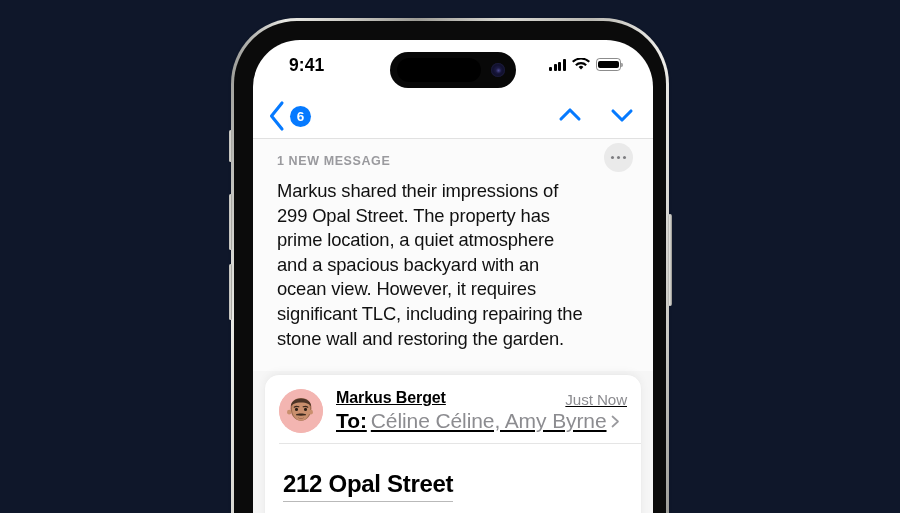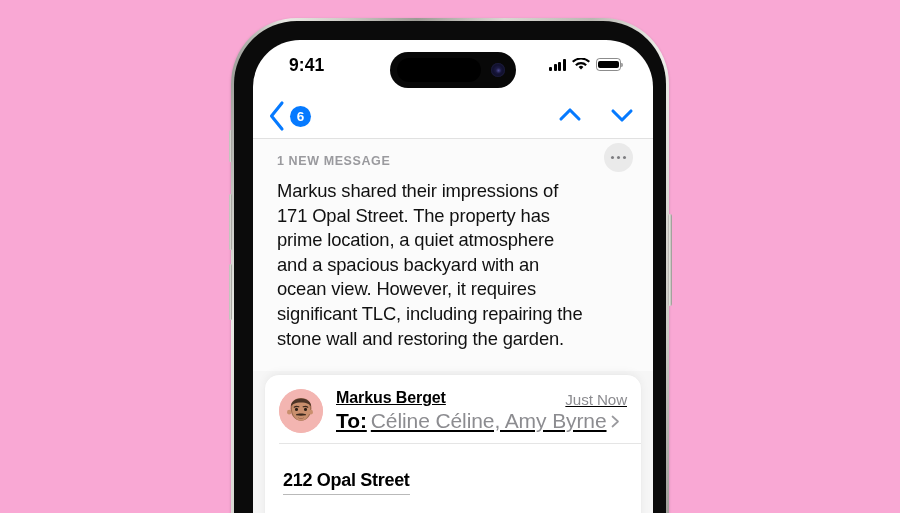--- a/index.html
+++ b/index.html
@@ -10,21 +10,21 @@
     overflow: hidden;
     background: #f4f4f4;
     font-family: "Liberation Sans", sans-serif;
     -webkit-font-smoothing: antialiased;
   }
 
   #stage {
     position: relative;
     width: 900px;
     height: 513px;
-    background: #f9a8d4;
+    background: #0f172a;
   }
 
   
   #phone {
     position: absolute;
     left: 231px;
     top: 18px;
     width: 438px;
     height: 620px;          
     border-radius: 66px;
@@ -282,21 +282,21 @@
   }
 
   #card-divider {
     height: 0.7px;
     background: rgba(0,0,0,.10);
     margin-left: 14px;
   }
 
   #email-body { padding: 26px 18px 0 18px; }
   #email-subject {
-    font-size: 18px;
+    font-size: 24px;
     font-weight: bold;
     color: #000;
     letter-spacing: -.3px;
     display: inline-block;
     border-bottom: 1.6px solid #b9b9b9;
     padding-bottom: 3px;
   }
 </style>
 </head>
 <body>
@@ -360,21 +360,21 @@
 
           <div id="summary">
             <div id="summary-head">
               <div id="summary-label">1 NEW MESSAGE</div>
             </div>
             <div id="more-button">
               <span></span>
                 <span></span>
                 <span></span>
             </div>
-            <div id="summary-text">Markus shared their impressions of 171 Opal Street. The property has prime location, a quiet atmosphere and a spacious backyard with an ocean view. However, it requires significant TLC, including repairing the stone wall and restoring the garden.</div>
+            <div id="summary-text">Markus shared their impressions of 299 Opal Street. The property has prime location, a quiet atmosphere and a spacious backyard with an ocean view. However, it requires significant TLC, including repairing the stone wall and restoring the garden.</div>
           </div>
 
           <div id="message-card">
 
             <div id="sender-row">
               <div id="avatar">
                 <svg viewBox="0 0 44 44" width="44" height="44">
                   <circle cx="22" cy="22" r="22" fill="#f3b5b1"></circle>
                   <path d="M22 9c-6.2 0-10.4 4-10.4 10.2 0 6.6 4.2 12.6 10.4 12.6s10.4-6 10.4-12.6C32.4 13 28.2 9 22 9Z" fill="#9c6a4d"></path>
                   <path d="M22 11.2c-5.4 0-9 3.3-9 8.8 0 6 3.8 11.6 9 11.6s9-5.6 9-11.6c0-5.5-3.6-8.8-9-8.8Z" fill="#c98f6d"></path>

